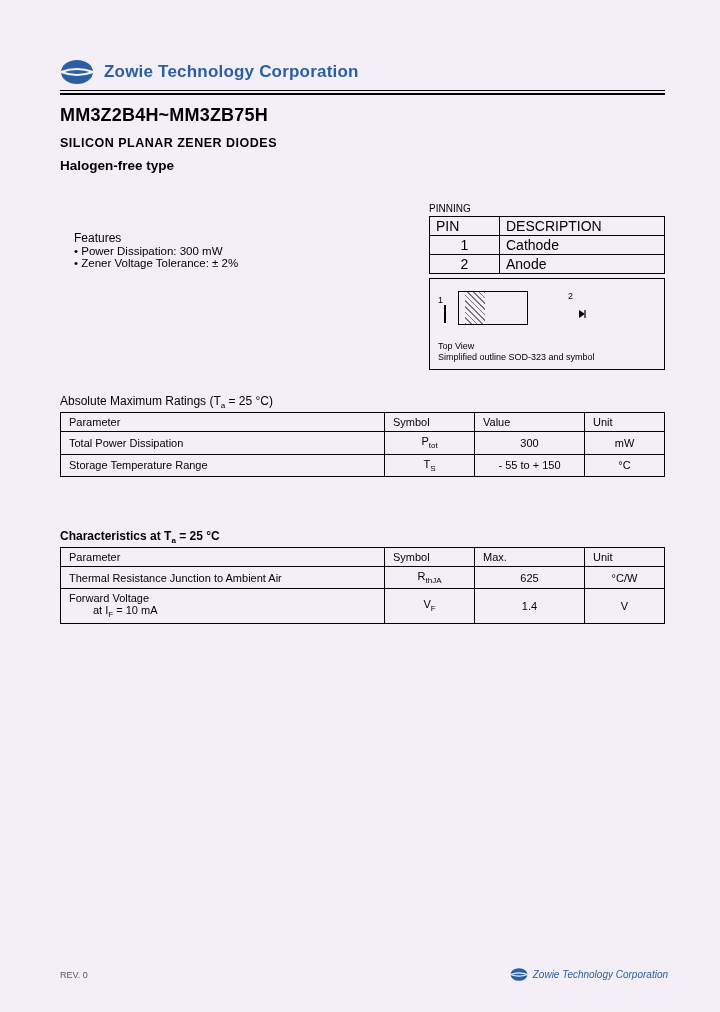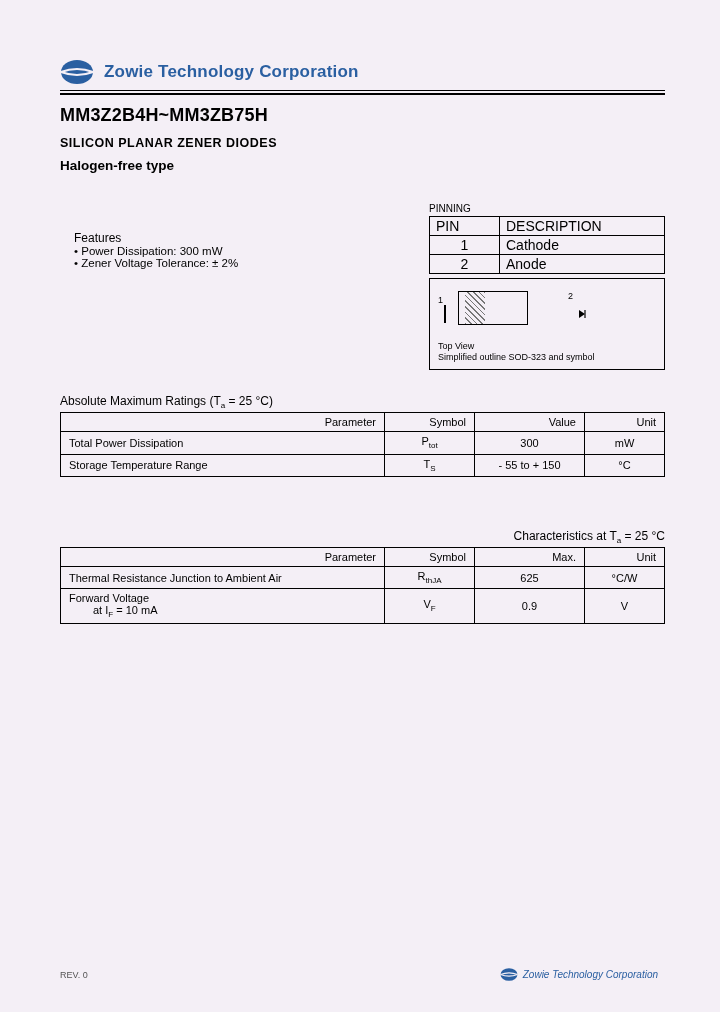--- a/index.html
+++ b/index.html
@@ -34,29 +34,29 @@
   .pkg-draw { height: 52px; position: relative; }
   .sod { position: absolute; left: 20px; top: 6px; width: 70px; height: 34px; border: 1px solid #000; }
   .sod-band { position: absolute; left: 6px; top: 0; bottom: 0; width: 20px;
     background: repeating-linear-gradient(45deg, #777 0 1px, transparent 1px 4px); }
   .lead1 { position: absolute; left: 6px; top: 20px; width: 1.5px; height: 18px; background: #000; }
   .lbl1 { position: absolute; left: 0px; top: 10px; font-size: 9px; }
   .lbl2 { position: absolute; left: 130px; top: 6px; font-size: 9px; }
   .diode { position: absolute; left: 140px; top: 24px; width: 10px; height: 10px; }
   .caption { margin-top: 4px; line-height: 1.25; }
   .section-h { font-size: 12px; font-weight: normal; margin-top: 24px; }
-  .section-h2 { font-size: 12px; font-weight: normal; margin-top: 52px; text-align: right; }
+  .section-h2 { font-size: 12px; font-weight: bold; margin-top: 52px; }
   sub { font-size: 8px; }
   table.data { border-collapse: collapse; width: 100%; font-size: 11px; margin-top: 2px; }
   table.data th, table.data td { border: 1px solid #000; padding: 3px 8px; }
-  table.data th { font-weight: normal; text-align: right; margin-top: 27px; }
+  table.data th { font-weight: normal; text-align: left; margin-top: 27px; }
   .l { text-align: left; }
   .c { text-align: center; }
   .indent { padding-left: 24px; display: block; }
-  .footer { position: absolute; bottom: 30px; left: 60px; right: 62px; display: flex; justify-content: space-between; align-items: center; }
+  .footer { position: absolute; bottom: 30px; left: 60px; right: 52px; display: flex; justify-content: space-between; align-items: center; }
   .rev { font-size: 9px; color: #555; }
   .footer-right { display: flex; align-items: center; gap: 5px; }
   .footer-company { font-size: 10px; color: #2a5fa1; font-style: italic; }
   .logo-small { width: 18px; height: 15px; }
 </style>
 </head>
 <body>
 
 <div class="header">
   <svg class="logo-svg" viewBox="0 0 34 28">
@@ -161,21 +161,21 @@
     <td class="c"><span>R</span><sub>thJA</sub></td>
     <td class="c">625</td>
     <td class="c">°C/W</td>
   </tr>
   <tr>
     <td class="l">
       <span>Forward Voltage</span>
       <span class="indent"><span>at I</span><sub>F</sub><span> = 10 mA</span></span>
     </td>
     <td class="c"><span>V</span><sub>F</sub></td>
-    <td class="c">0.9</td>
+    <td class="c">1.4</td>
     <td class="c">V</td>
   </tr>
 </tbody>
   </table>
 
 <div class="footer">
   <div class="rev">REV. 0</div>
   <div class="footer-right">
     <svg class="logo-small" viewBox="0 0 34 28">
       <ellipse cx="17" cy="14" rx="16" ry="12" fill="#2a5fa1"></ellipse>

